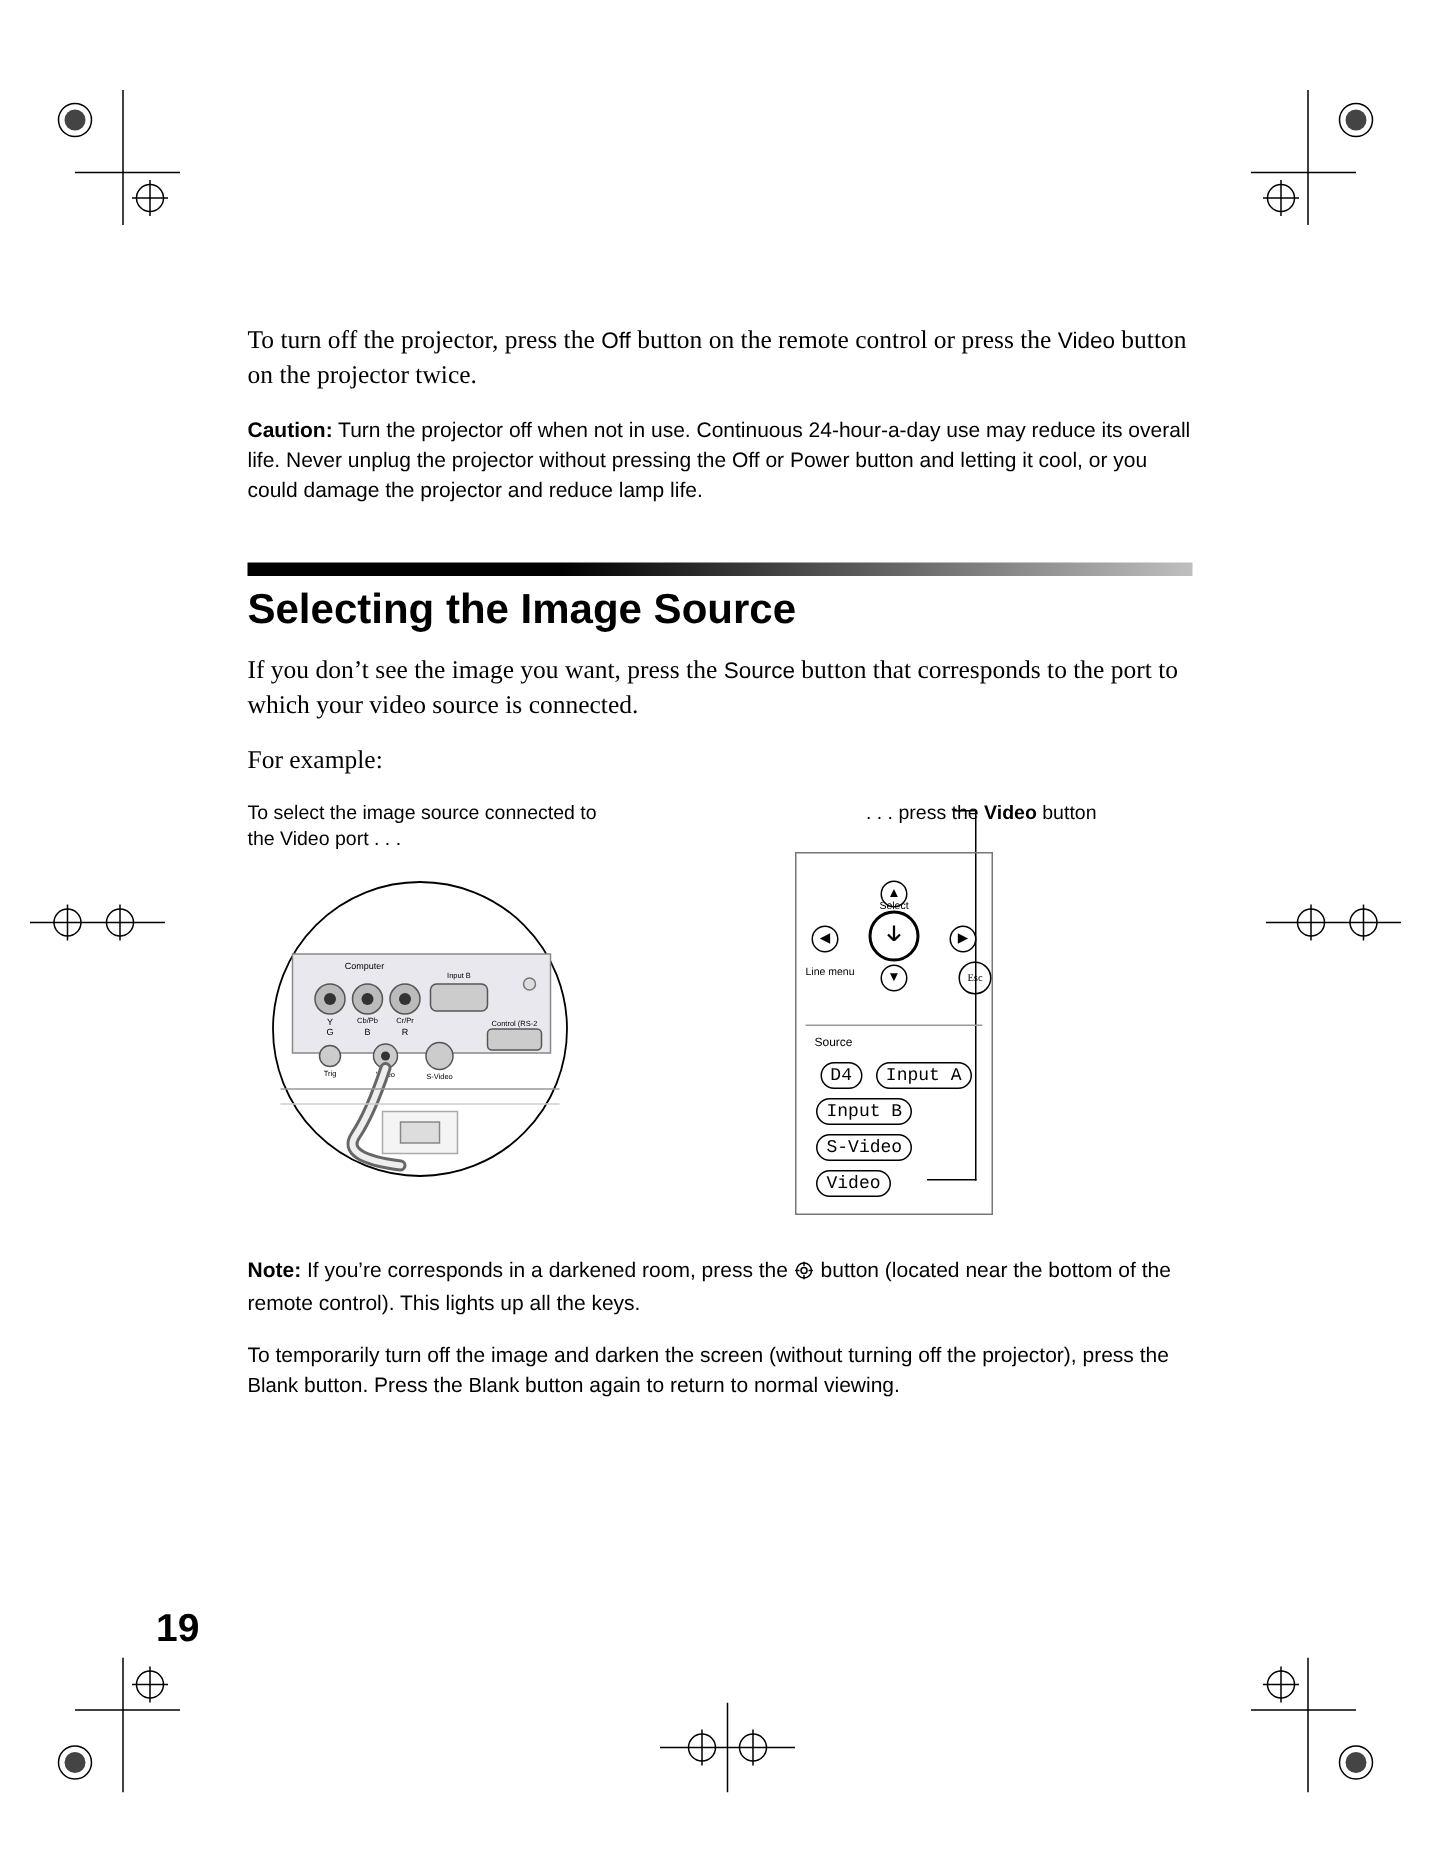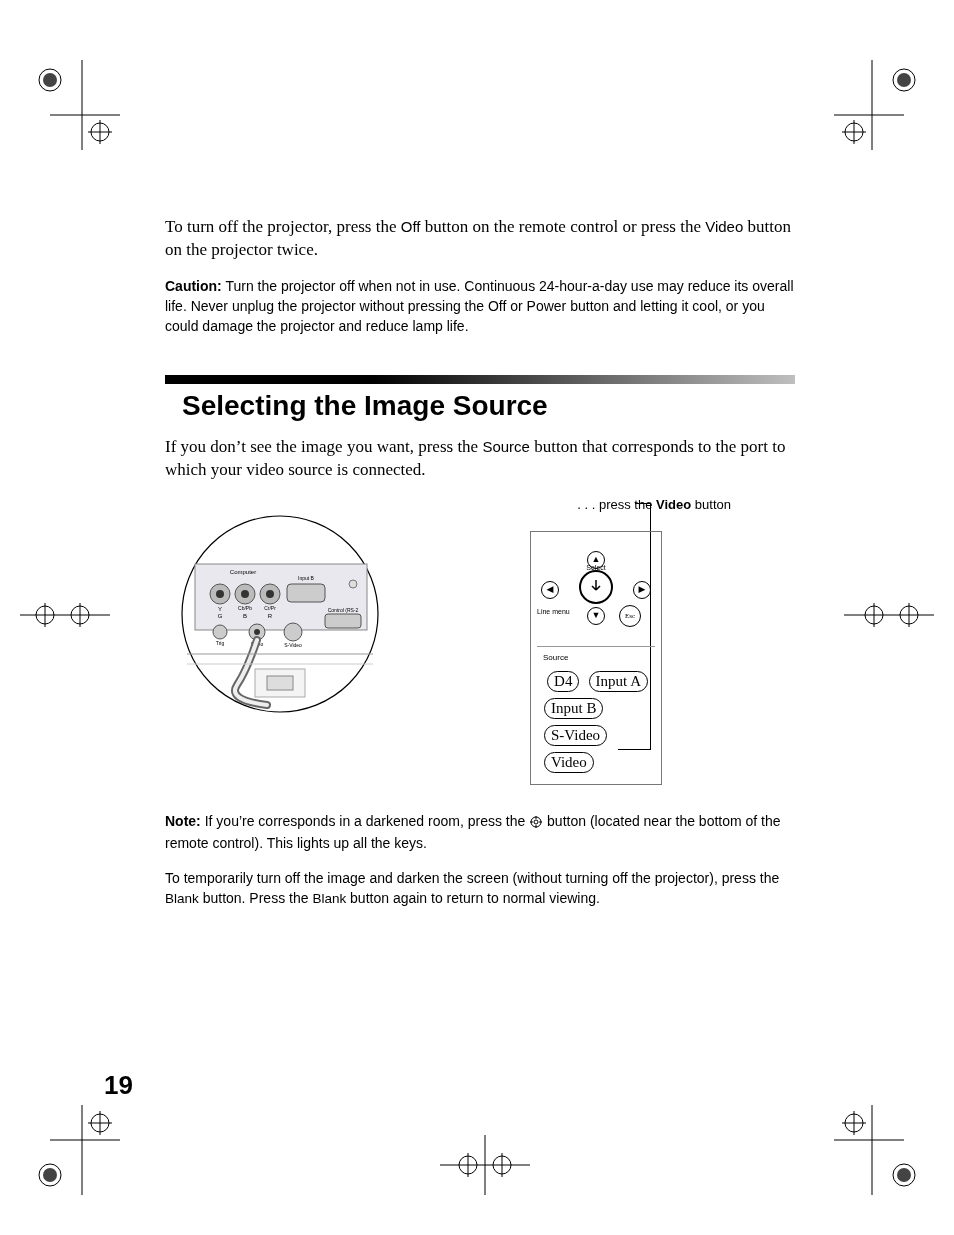--- a/index.html
+++ b/index.html
@@ -45,21 +45,21 @@
   .section-rule {
     height: 9px;
     width: 630px;
     margin: 38px 0 6px 0;
     background: linear-gradient(to right, #000 0%, #000 33%, #bfbfbf 100%);
   }
   h1.section-title {
     font-family: Arial, Helvetica, sans-serif;
     font-weight: 700;
     font-size: 28px;
-    margin: 0 0 14px 17px;
+    margin: 0 0 14px 0;
   }
   .example-row {
     display: flex;
     gap: 46px;
     margin-top: 6px;
   }
   .example-col-left { width: 250px; }
   .example-col-right { width: 270px; }
   .callout-text {
     font-family: Arial, Helvetica, sans-serif;
@@ -78,21 +78,21 @@
 
   
   .mark { position: absolute; }
   .mark svg { display: block; }
 
   
   .port-illus { margin-top: 18px; }
   .remote-illus { margin-top: 18px; border: 1px solid #777; width: 130px; margin-left: auto; margin-right: auto; padding: 16px 0 8px 0; position: relative; }
   .remote-btn {
     display: inline-block; border: 1px solid #000; border-radius: 12px;
-    font-family: Liberation Serif, serif; font-size: 15px; padding: 1px 6px; margin: 3px;
+    font-family: Liberation Mono, monospace; font-size: 12px; padding: 1px 6px; margin: 3px;
     background: #fff;
   }
   .remote-grid { display: flex; flex-wrap: wrap; justify-content: space-between; padding: 6px 10px 0 10px; }
   .remote-round {
     width: 16px; height: 16px; border: 1px solid #000; border-radius: 50%; display: inline-flex;
     align-items: center; justify-content: center; font-size: 9px;
   }
   .remote-top { position: relative; height: 90px; }
   .lead-line { position: absolute; background: #000; height: 1px; }
   .arrow-glyph { font-family: Arial, sans-serif; font-size: 9px; line-height: 1; }
@@ -198,23 +198,25 @@
 
   <div class="section-rule"></div>
 
   <h1 class="section-title">Selecting the Image Source</h1>
 
 
   <p class="body">
     <span>If you don’t see the image you want, press the </span><span class="sans-inline">Source</span><span> button that corresponds to the port to which your video source is connected.</span>
   </p>
 
+  <p class="body">For example:</p>
 
   <div class="example-row">
     <div class="example-col-left">
+      <div class="callout-text">To select the image source connected to the Video port . . .</div>
       <div class="port-illus">
         <svg width="230" height="210">
           <circle cx="115" cy="100" r="98" fill="#fff" stroke="#000" stroke-width="1.2"></circle>
 
           <rect x="30" y="50" width="172" height="66" fill="#e8e8ee" stroke="#888"></rect>
 
           <circle cx="55" cy="80" r="10" fill="#bbb" stroke="#555"></circle>
             <circle cx="55" cy="80" r="4" fill="#333"></circle>
           <circle cx="80" cy="80" r="10" fill="#bbb" stroke="#555"></circle>
             <circle cx="80" cy="80" r="4" fill="#333"></circle>
@@ -290,21 +292,21 @@
             <span class="remote-round">
                 <span class="arrow-glyph">▶</span>
               </span>
           </div>
           <div style="position:absolute; left:6px; top:60px; font-family:Arial; font-size:7px;">Line menu</div>
           <div style="position:absolute; left:0; right:0; top:56px; text-align:center;">
             <span class="remote-round">
                 <span class="arrow-glyph">▼</span>
               </span>
           </div>
-          <div style="position:absolute; right:20px; top:56px;">
+          <div style="position:absolute; right:0; top:56px;">
             <span class="remote-round" style="width:20px;height:20px;font-size:7px;">Esc</span>
           </div>
         </div>
         <div style="border-top:1px solid #999; margin:8px 6px 0 6px;"></div>
         <div style="font-family:Arial; font-size:8px; padding:6px 0 0 12px;">Source</div>
         <div class="remote-grid">
           <span></span>
           <span class="remote-btn">D4</span>
           <span class="remote-btn">Input A</span>
           <span class="remote-btn">Input B</span>

